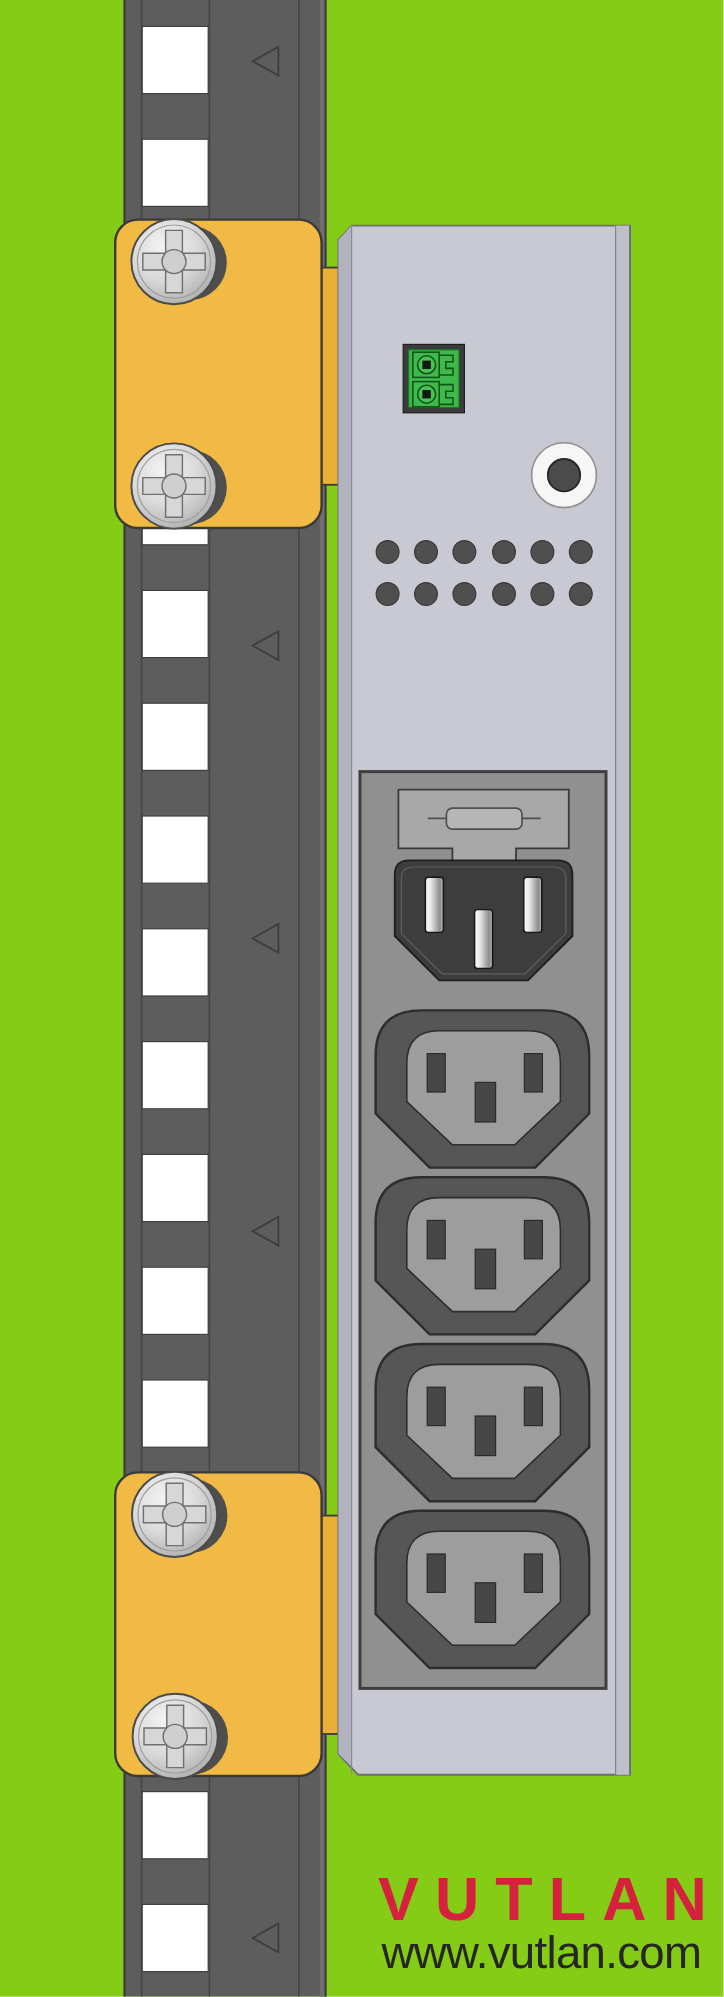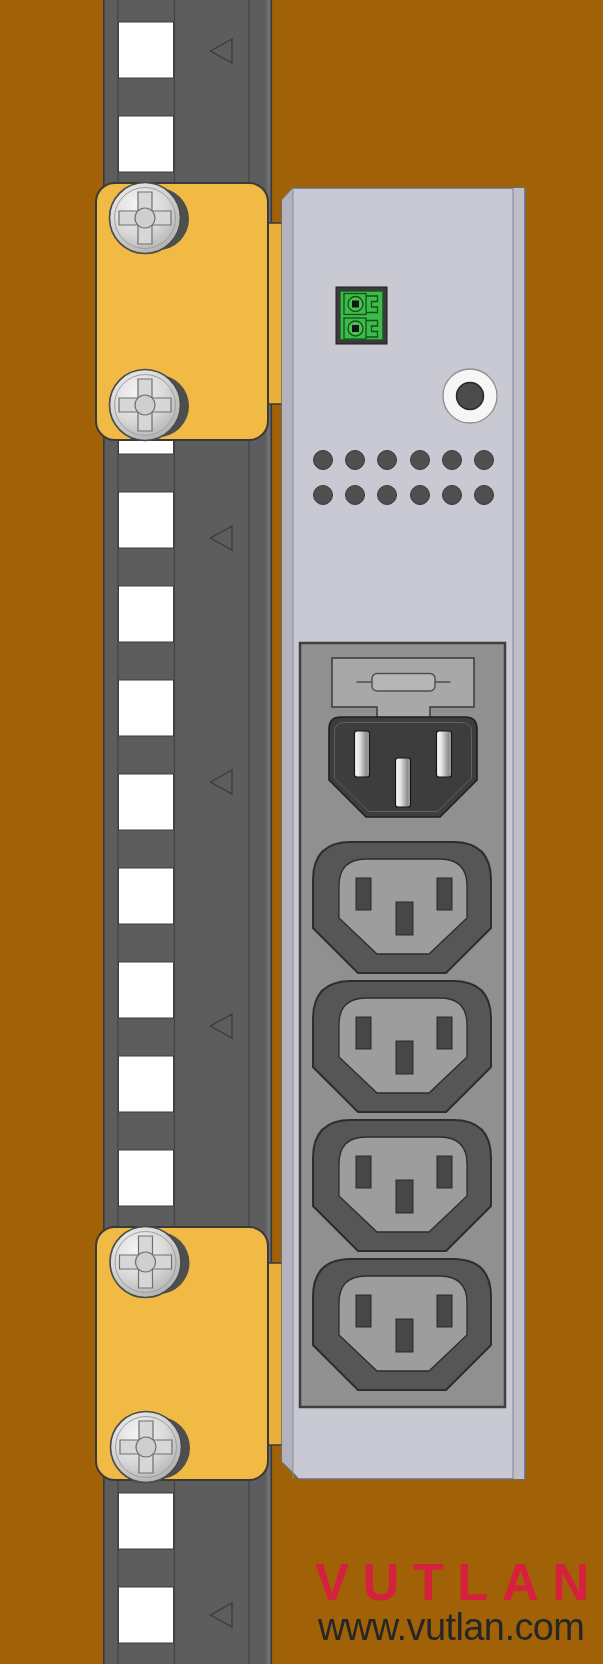--- a/index.html
+++ b/index.html
@@ -1,16 +1,16 @@
 <!DOCTYPE html>
 <html><head>
 <meta charset="utf-8">
 <style>
   html,body{margin:0;padding:0;background:#ffffff;}
-  #stage{position:relative;width:603px;height:1664px;background:#a16207;overflow:hidden;
+  #stage{position:relative;width:603px;height:1664px;background:#84cc16;overflow:hidden;
          font-family:"Liberation Sans",sans-serif;}
   #stage svg{position:absolute;left:0;top:0;}
 </style>
 </head>
 <body>
 
 <div id="stage">
 <svg width="603" height="1664" viewBox="0 0 603 1664" xmlns="http://www.w3.org/2000/svg">
   <defs>
     <radialGradient id="gMetal" cx="38%" cy="32%" r="80%">

